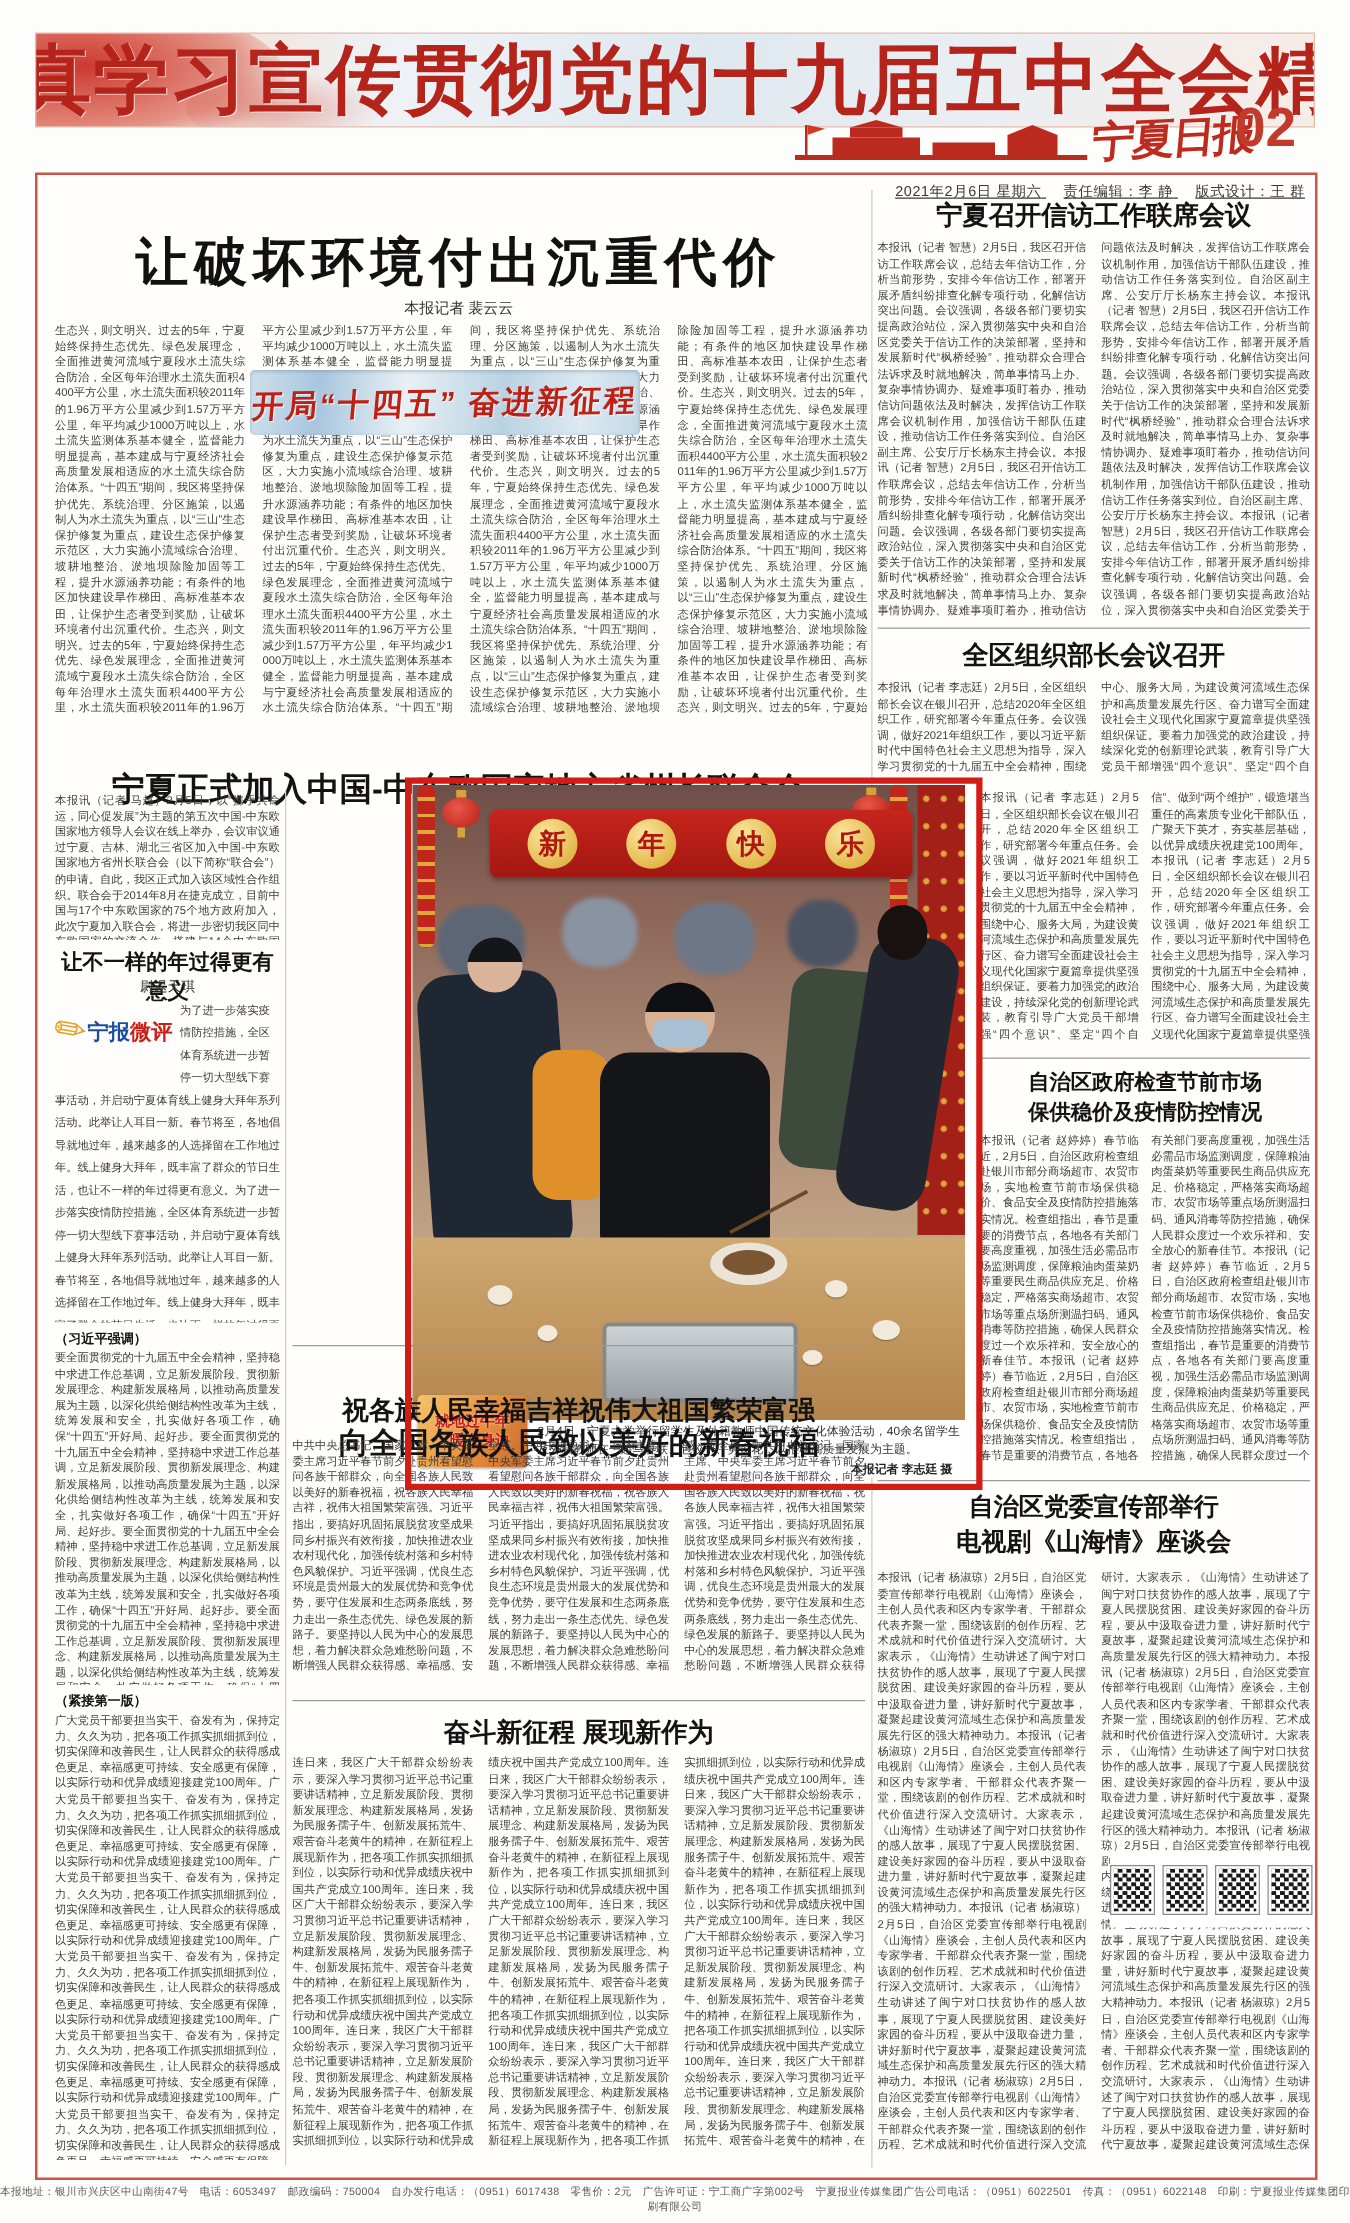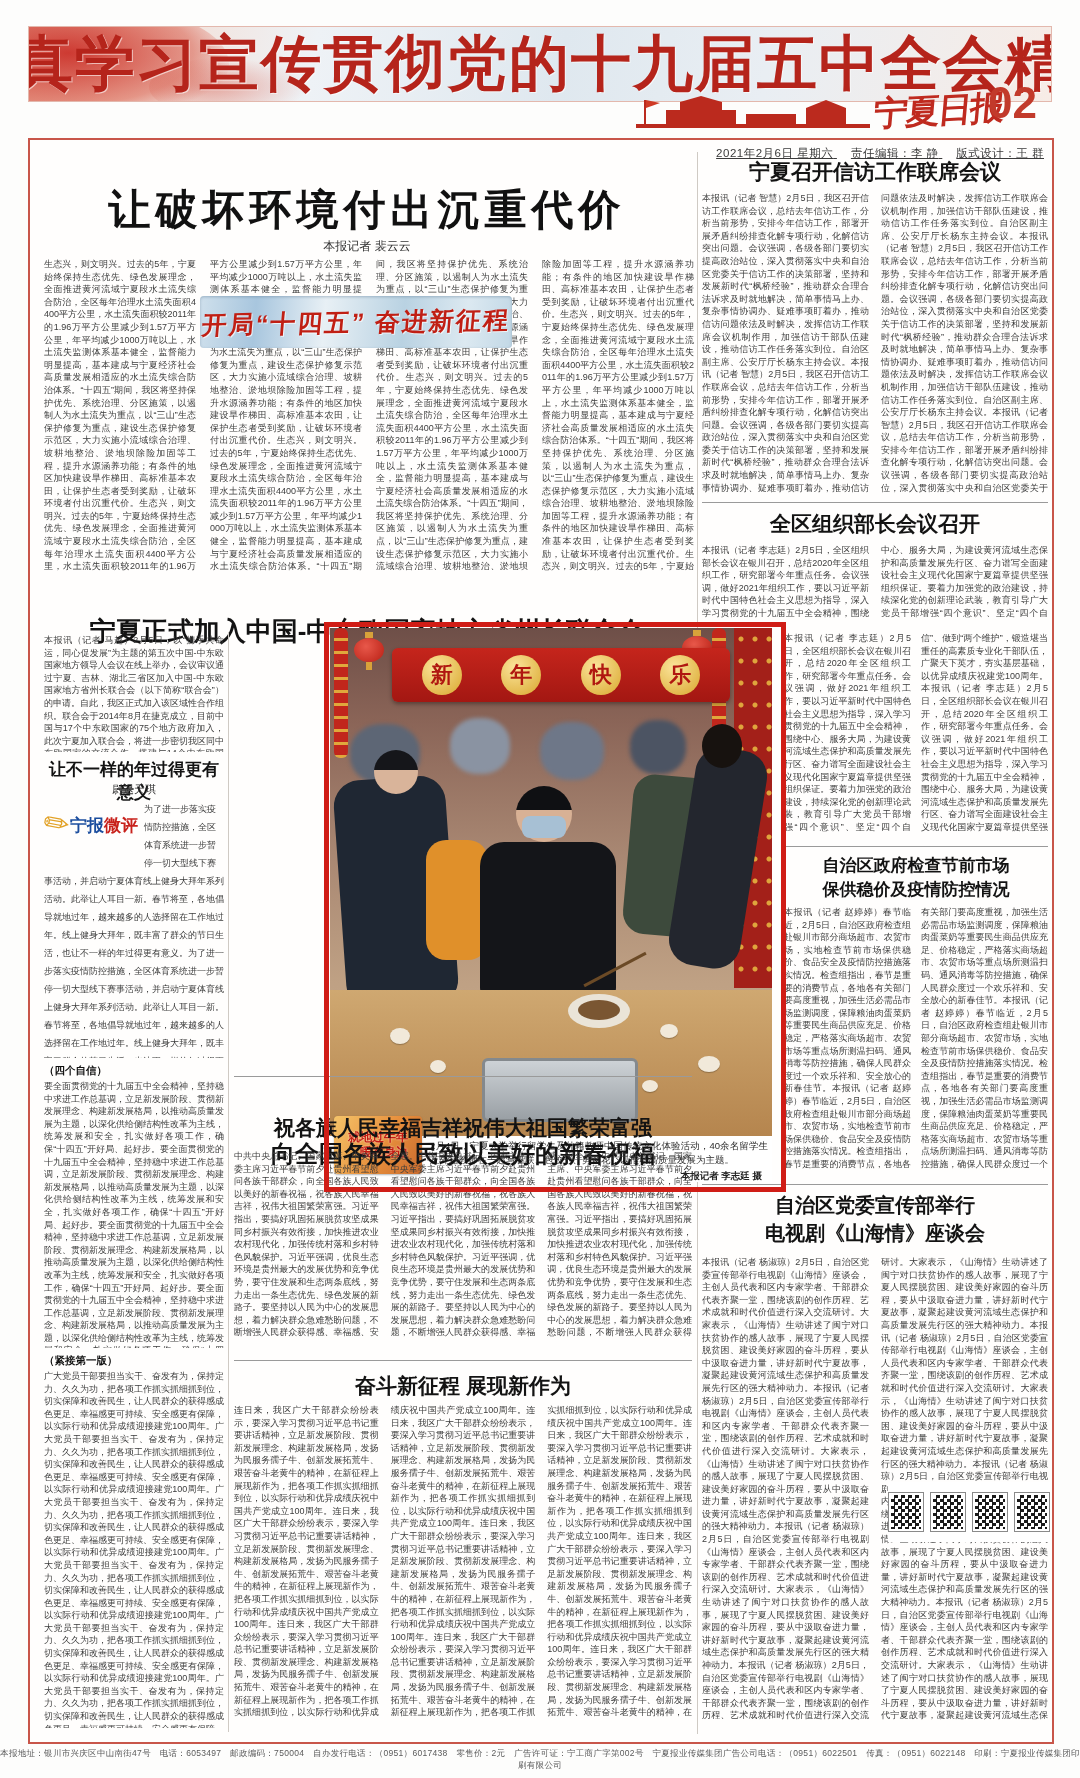--- a/index.html
+++ b/index.html
@@ -130,21 +130,21 @@
   <div class="abs h-mid" style="left:44px;top:758px;width:180px;font-size:17px;">让不一样的年过得更有意义</div>
   <div class="abs byline" style="left:44px;top:782px;width:180px;font-size:11px;">尉迟天琪</div>
   <div class="abs" style="left:44px;top:798px;width:180px;height:260px;overflow:hidden;">
     <span class="nplogo">
       <span class="pencil">✎</span>
       <span class="t1">宁报</span>
       <span class="t2">微评</span>
     </span>
     <span class="body-col" style="font-size:9px;">为了进一步落实疫情防控措施，全区体育系统进一步暂停一切大型线下赛事活动，并启动宁夏体育线上健身大拜年系列活动。此举让人耳目一新。春节将至，各地倡导就地过年，越来越多的人选择留在工作地过年。线上健身大拜年，既丰富了群众的节日生活，也让不一样的年过得更有意义。为了进一步落实疫情防控措施，全区体育系统进一步暂停一切大型线下赛事活动，并启动宁夏体育线上健身大拜年系列活动。此举让人耳目一新。春节将至，各地倡导就地过年，越来越多的人选择留在工作地过年。线上健身大拜年，既丰富了群众的节日生活，也让不一样的年过得更有意义。为了进一步落实疫情防控措施，全区体育系统进一步暂停一切大型线下赛事活动，并启动宁夏体育线上健身大拜年系列活动。此举让人耳目一新。春节将至，各地倡导就地过年，越来越多的人选择留在工作地过年。线上健身大拜年，既丰富了群众的节日生活，也让不一样的年过得更有意义。为了进一步落实疫情防控措施，全区体育系统进一步暂停一切大型线下赛事活动，并启动宁夏体育线上健身大拜年系列活动。此举让人耳目一新。春节将至，各地倡导就地过年，越来越多的人选择留在工作地过年。线上健身大拜年，既丰富了群众的节日生活，也让不一样的年过得更有意义。为了进一步落实疫情防控措施，全区体育系统进一步暂停一切大型线下赛事活动，并启动宁夏体育线上健身大拜年系列活动。此举让人耳目一新。春节将至，各地倡导就地过年，越来越多的人选择留在工作地过年。线上健身大拜年，既丰富了群众的节日生活，也让不一样的年过得更有意义。为了进一步落实疫情防控措施，全区体育系统进一步暂停一切大型线下赛事活动，并启动宁夏体育线上健身大拜年系列活动。此举让人耳目一新。春节将至，各地倡导就地过年，越来越多的人选择留在工作地过年。线上健身大拜年，既丰富了群众的节日生活，也让不一样的年过得更有意义。为了进一步落实疫情防控措施，全区体育系统进一步暂停一切大型线下赛事活动，并启动宁夏体育线上健身大拜年系列活动。此举让人耳目一新。春节将至，各地倡导就地过年，越来越多的人选择留在工作地过年。线上健身大拜年，既丰富了群众的节日生活，也让不一样的年过得更有意义。为了进一步落实疫情防控措施，全区体育系统进一步暂停一切大型线下赛事活动，并启动宁夏体育线上健身大拜年系列活动。此举让人耳目一新。春节将至，各地倡导就地过年，越来越多的人选择留在工作地过年。线上健身大拜年，既丰富了群众的节日生活，也让不一样的年过得更有意义。为了进一步落实疫情防控措施，全区体育系统进一步暂停一切大型线下赛事活动，并启动宁夏体育线上健身大拜年系列活动。此举让人耳目一新。春节将至，各地倡导就地过年，越来越多的人选择留在工作地过年。线上健身大拜年，既丰富了群众的节日生活，也让不一样的年过得更有意义。为了进一步落实疫情防控措施，全区体育系统进一步暂停一切大型线下赛事活动，并启动宁夏体育线上健身大拜年系列活动。此举让人耳目一新。春节将至，各地倡导就地过年，越来越多的人选择留在工作地过年。线上健身大拜年，既丰富了群众的节日生活，也让不一样的年过得更有意义。为了进一步落实疫情防控措施，全区体育系统进一步暂停一切大型线下赛事活动，并启动宁夏体育线上健身大拜年系列活动。此举让人耳目一新。春节将至，各地倡导就地过年，越来越多的人选择留在工作地过年。线上健身大拜年，既丰富了群众的节日生活，也让不一样的年过得更有意义。为了进一步落实疫情防控措施，全区体育系统进一步暂停一切大型线下赛事活动，并启动宁夏体育线上健身大拜年系列活动。此举让人耳目一新。春节将至，各地倡导就地过年，越来越多的人选择留在工作地过年。线上健身大拜年，既丰富了群众的节日生活，也让不一样的年过得更有意义。为了进一步落实疫情防控措施，全区体育系统进一步暂停一切大型线下赛事活动，并启动宁夏体育线上健身大拜年系列活动。此举让人耳目一新。春节将至，各地倡导就地过年，越来越多的人选择留在工作地过年。线上健身大拜年，既丰富了群众的节日生活，也让不一样的年过得更有意义。为了进一步落实疫情防控措施，全区体育系统进一步暂停一切大型线下赛事活动，并启动宁夏体育线上健身大拜年系列活动。此举让人耳目一新。春节将至，各地倡导就地过年，越来越多的人选择留在工作地过年。线上健身大拜年，既丰富了群众的节日生活，也让不一样的年过得更有意义。为了进一步落实疫情防控措施，全区体育系统进一步暂停一切大型线下赛事活动，并启动宁夏体育线上健身大拜年系列活动。此举让人耳目一新。春节将至，各地倡导就地过年，越来越多的人选择留在工作地过年。线上健身大拜年，既丰富了群众的节日生活，也让不一样的年过得更有意义。为了进一步落实疫情防控措施，全区体育系统进一步暂停一切大型线下赛事活动，并启动宁夏体育线上健身大拜年系列活动。此举让人耳目一新。春节将至，各地倡导就地过年，越来越多的人选择留在工作地过年。线上健身大拜年，既丰富了群众的节日生活，也让不一样的年过得更有意义。为了进一步落实疫情防控措施，全区体育系统进一步暂停一切大型线下赛事活动，并启动宁夏体育线上健身大拜年系列活动。此举让人耳目一新。春节将至，各地倡导就地过年，越来越多的人选择留在工作地过年。线上健身大拜年，既丰富了群众的节日生活，也让不一样的年过得更有意义。为了进一步落实疫情防控措施，全区体育系统进一步暂停一切大型线下赛事活动，并启动宁夏体育线上健身大拜年系列活动。此举让人耳目一新。春节将至，各地倡导就地过年，越来越多的人选择留在工作地过年。线上健身大拜年，既丰富了群众的节日生活，也让不一样的年过得更有意义。为了进一步落实疫情防控措施，全区体育系统进一步暂停一切大型线下赛事活动，并启动宁夏体育线上健身大拜年系列活动。此举让人耳目一新。春节将至，各地倡导就地过年，越来越多的人选择留在工作地过年。线上健身大拜年，既丰富了群众的节日生活，也让不一样的年过得更有意义。为了进一步落实疫情防控措施，全区体育系统进一步暂停一切大型线下赛事活动，并启动宁夏体育线上健身大拜年系列活动。此举让人耳目一新。春节将至，各地倡导就地过年，越来越多的人选择留在工作地过年。线上健身大拜年，既丰富了群众的节日生活，也让不一样的年过得更有意义。为了进一步落实疫情防控措施，全区体育系统进一步暂停一切大型线下赛事活动，并启动宁夏体育线上健身大拜年系列活动。此举让人耳目一新。春节将至，各地倡导就地过年，越来越多的人选择留在工作地过年。线上健身大拜年，既丰富了群众的节日生活，也让不一样的年过得更有意义。</span>
   </div>
-  <div class="abs" style="left:44px;top:1064px;width:180px;font-size:10.5px;font-weight:700;color:#111;">（四个自信）</div>
+  <div class="abs" style="left:44px;top:1064px;width:180px;font-size:10.5px;font-weight:700;color:#111;">（习近平强调）</div>
   <div class="abs body-col" style="left:44px;top:1080px;width:180px;height:268px;">要全面贯彻党的十九届五中全会精神，坚持稳中求进工作总基调，立足新发展阶段、贯彻新发展理念、构建新发展格局，以推动高质量发展为主题，以深化供给侧结构性改革为主线，统筹发展和安全，扎实做好各项工作，确保“十四五”开好局、起好步。要全面贯彻党的十九届五中全会精神，坚持稳中求进工作总基调，立足新发展阶段、贯彻新发展理念、构建新发展格局，以推动高质量发展为主题，以深化供给侧结构性改革为主线，统筹发展和安全，扎实做好各项工作，确保“十四五”开好局、起好步。要全面贯彻党的十九届五中全会精神，坚持稳中求进工作总基调，立足新发展阶段、贯彻新发展理念、构建新发展格局，以推动高质量发展为主题，以深化供给侧结构性改革为主线，统筹发展和安全，扎实做好各项工作，确保“十四五”开好局、起好步。要全面贯彻党的十九届五中全会精神，坚持稳中求进工作总基调，立足新发展阶段、贯彻新发展理念、构建新发展格局，以推动高质量发展为主题，以深化供给侧结构性改革为主线，统筹发展和安全，扎实做好各项工作，确保“十四五”开好局、起好步。</div>
   <div class="abs" style="left:44px;top:1354px;width:180px;font-size:10.5px;font-weight:700;color:#111;">（紧接第一版）</div>
   <div class="abs body-col" style="left:44px;top:1370px;width:180px;height:358px;">广大党员干部要担当实干、奋发有为，保持定力、久久为功，把各项工作抓实抓细抓到位，切实保障和改善民生，让人民群众的获得感成色更足、幸福感更可持续、安全感更有保障，以实际行动和优异成绩迎接建党100周年。广大党员干部要担当实干、奋发有为，保持定力、久久为功，把各项工作抓实抓细抓到位，切实保障和改善民生，让人民群众的获得感成色更足、幸福感更可持续、安全感更有保障，以实际行动和优异成绩迎接建党100周年。广大党员干部要担当实干、奋发有为，保持定力、久久为功，把各项工作抓实抓细抓到位，切实保障和改善民生，让人民群众的获得感成色更足、幸福感更可持续、安全感更有保障，以实际行动和优异成绩迎接建党100周年。广大党员干部要担当实干、奋发有为，保持定力、久久为功，把各项工作抓实抓细抓到位，切实保障和改善民生，让人民群众的获得感成色更足、幸福感更可持续、安全感更有保障，以实际行动和优异成绩迎接建党100周年。广大党员干部要担当实干、奋发有为，保持定力、久久为功，把各项工作抓实抓细抓到位，切实保障和改善民生，让人民群众的获得感成色更足、幸福感更可持续、安全感更有保障，以实际行动和优异成绩迎接建党100周年。广大党员干部要担当实干、奋发有为，保持定力、久久为功，把各项工作抓实抓细抓到位，切实保障和改善民生，让人民群众的获得感成色更足、幸福感更可持续、安全感更有保障，以实际行动和优异成绩迎接建党100周年。</div>
 
   <div class="abs vrule" style="left:228px;top:632px;height:1100px;"></div>
   <div class="abs vrule" style="left:697px;top:152px;height:1582px;"></div>
 
   <div class="abs photo">
     <div class="ph garland" style="left:4px;top:0;height:130px;"></div>
     <div class="ph garland" style="right:46px;top:0;height:110px;"></div>

